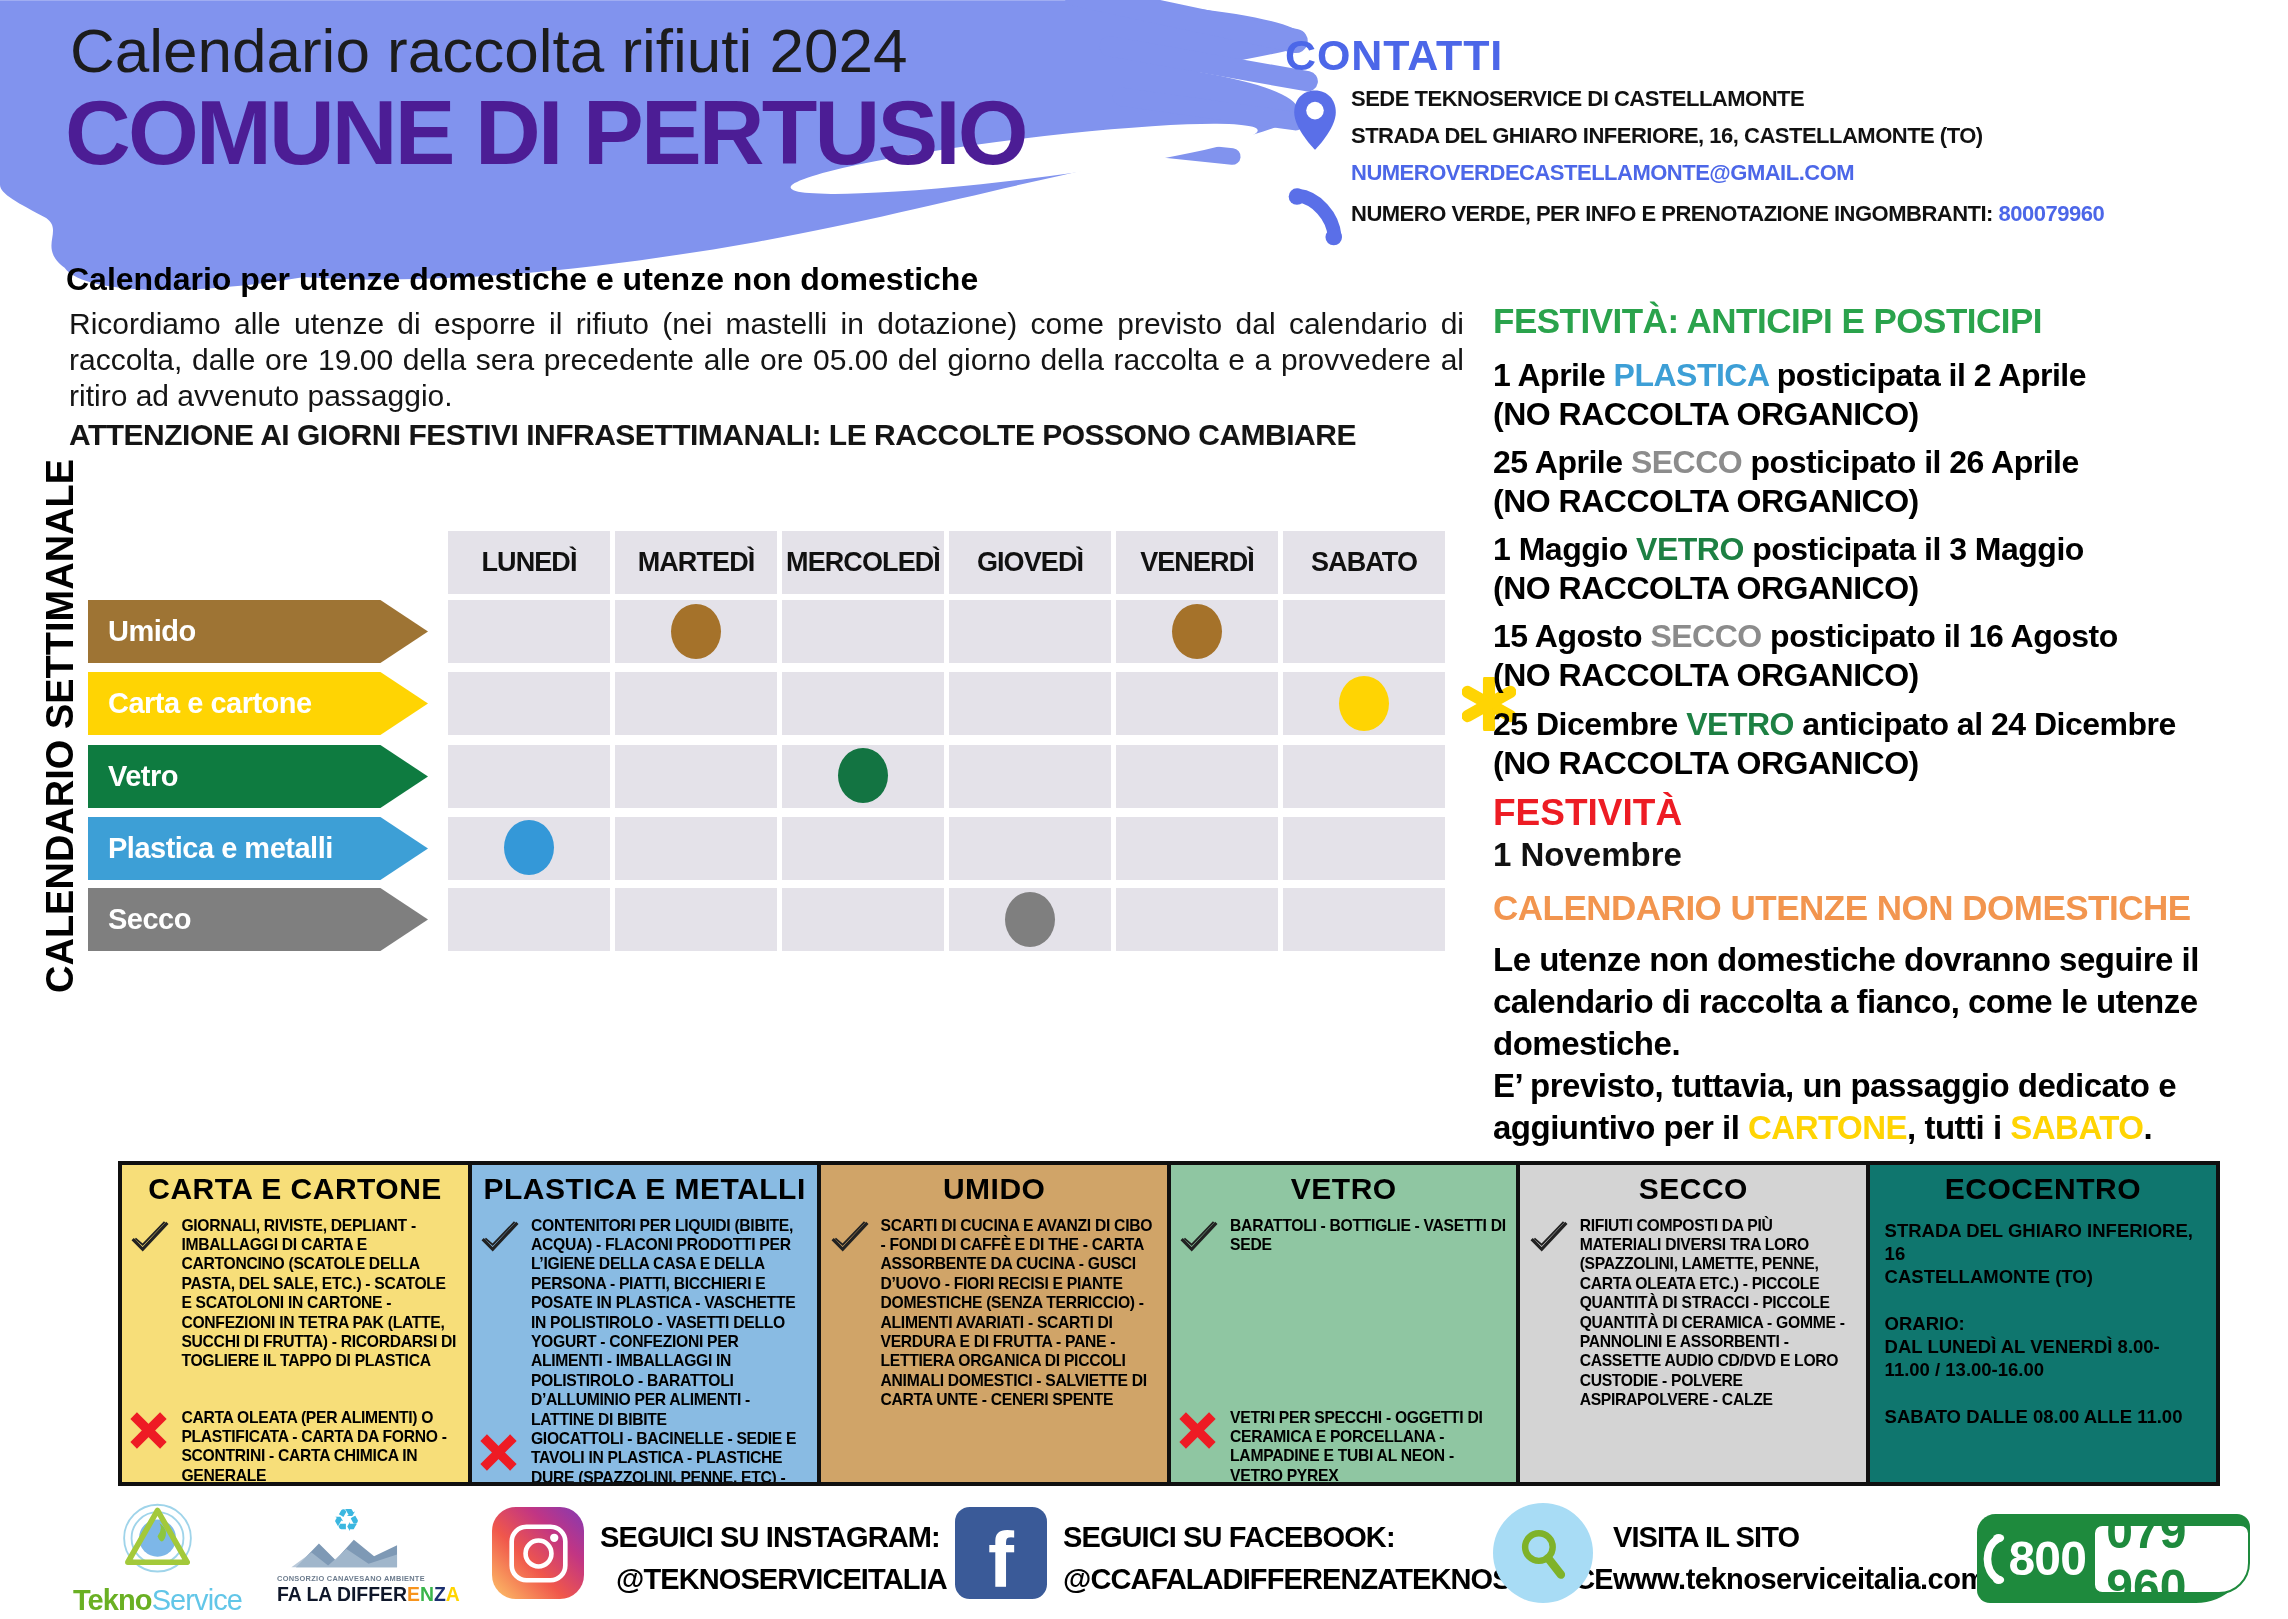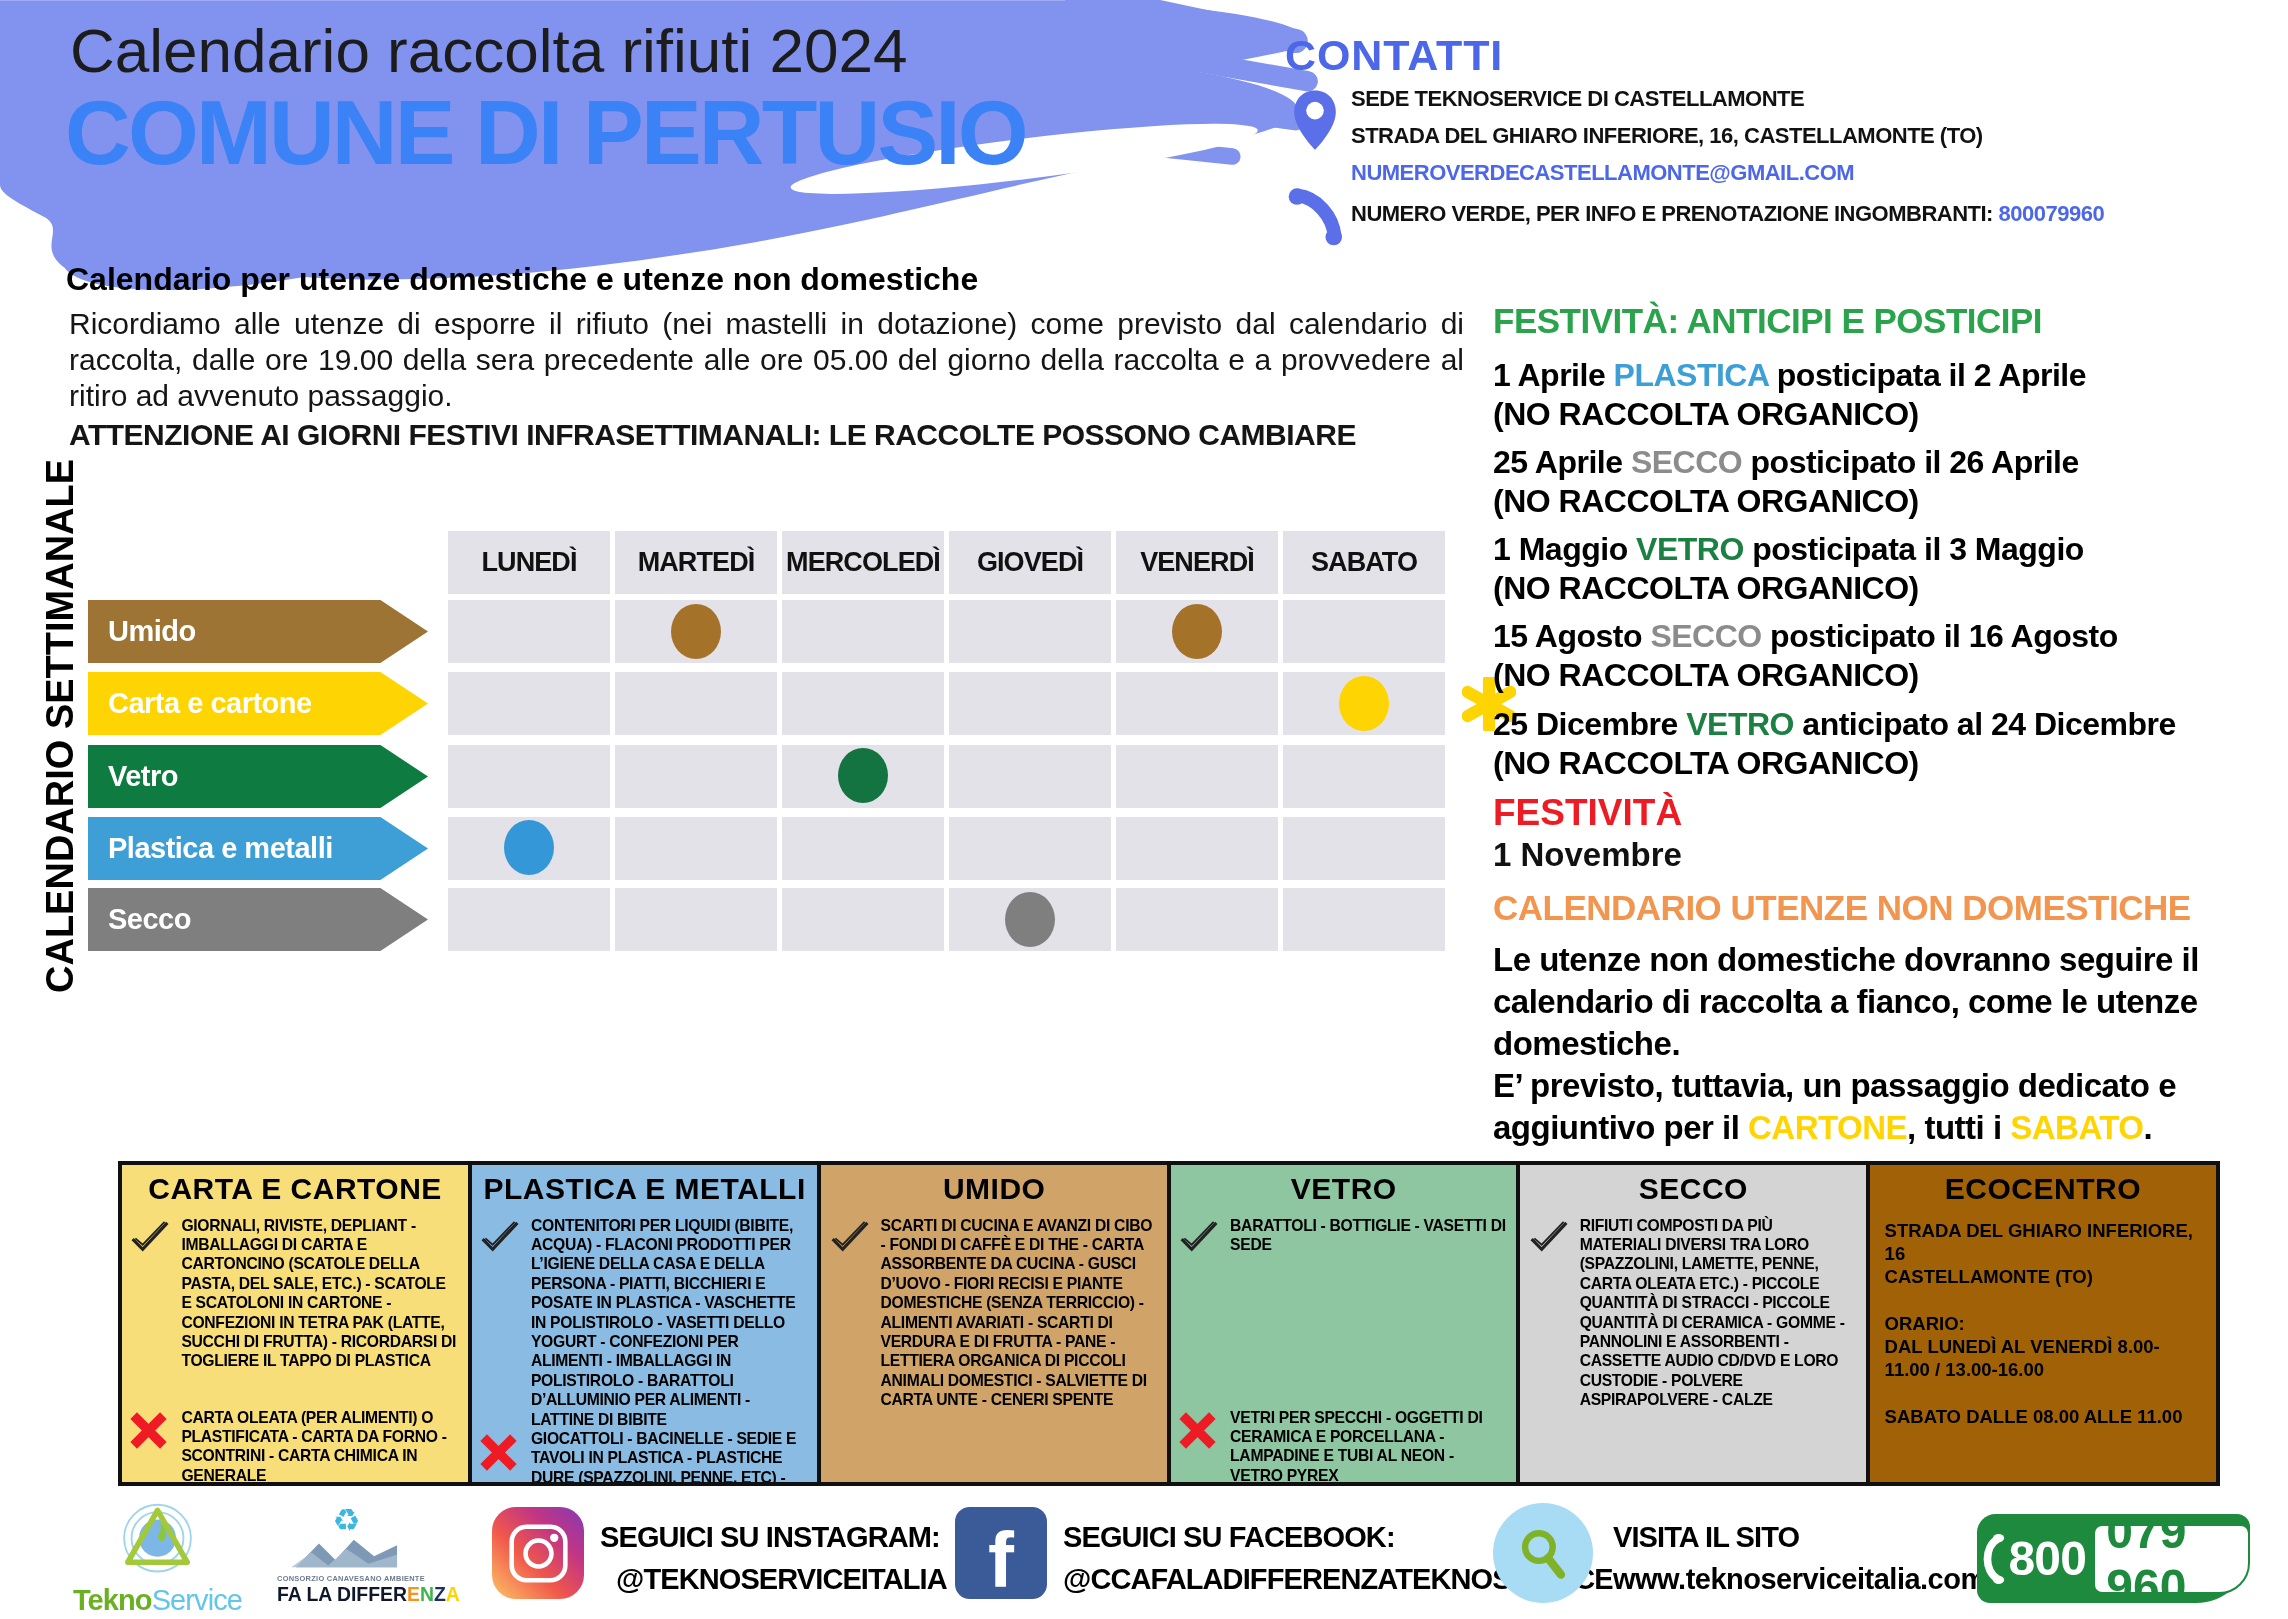--- a/index.html
+++ b/index.html
@@ -4,21 +4,21 @@
 <style>
   html,body{margin:0;padding:0;background:#ffffff;}
   .page{position:relative;width:2289px;height:1620px;background:#fff;overflow:hidden;
         font-family:"Liberation Sans",sans-serif;color:#111;}
 
   
   .brush-svg{position:absolute;left:0;top:0;pointer-events:none;}
   .main-title{position:absolute;left:70px;top:14.8px;font-size:62px;font-weight:400;
               color:#1c1c1c;letter-spacing:0;}
   .muni-title{position:absolute;left:65px;top:81px;font-size:91px;font-weight:bold;
-              letter-spacing:-2.8px;color:#3b82f6;}
+              letter-spacing:-2.8px;color:#4c1d95;}
   .sub-title{position:absolute;left:66px;top:261px;font-size:32px;font-weight:bold;color:#000;}
 
   
   .contacts{position:absolute;left:1285px;top:31px;width:992px;}
   .contacts-heading{font-size:43px;font-weight:bold;letter-spacing:0.9px;}
   .contact-line{position:absolute;left:66px;font-size:22px;font-weight:bold;white-space:nowrap;
                 letter-spacing:-0.5px;}
   .pin-icon{position:absolute;left:5.5px;top:55px;}
   .phone-icon{position:absolute;left:0px;top:157px;}
 
@@ -310,21 +310,21 @@
         <div class="card-body">
           <div class="card-row card-yes">
             <div class="cicon"><svg width="42" height="35" viewBox="0 0 46 38">
       <path d="M4,22 L15,33 L42,4" fill="none" stroke="#222" stroke-width="3.5"></path>
       <path d="M7,21 L15,28 L39,3" fill="none" stroke="#222" stroke-width="2"></path>
     </svg></div>
             <div class="card-text">RIFIUTI COMPOSTI DA PIÙ MATERIALI DIVERSI TRA LORO (SPAZZOLINI, LAMETTE, PENNE, CARTA OLEATA ETC.) - PICCOLE QUANTITÀ DI STRACCI -  PICCOLE QUANTITÀ DI CERAMICA - GOMME - PANNOLINI E ASSORBENTI - CASSETTE AUDIO CD/DVD E LORO CUSTODIE - POLVERE ASPIRAPOLVERE - CALZE</div>
           </div>
         </div>
       </div>
-      <div class="card" style="background: #a16207;">
+      <div class="card" style="background: #0f766e;">
         <div class="card-title">ECOCENTRO</div>
         <div class="eco-body">
           <div>STRADA DEL GHIARO INFERIORE, 16</div>
           <div>CASTELLAMONTE (TO)</div>
           <div class="eco-gap"></div>
           <div>ORARIO:</div>
           <div>DAL LUNEDÌ AL VENERDÌ 8.00-11.00  / 13.00-16.00</div>
           <div class="eco-gap"></div>
           <div>SABATO DALLE 08.00 ALLE 11.00</div>
         </div>

